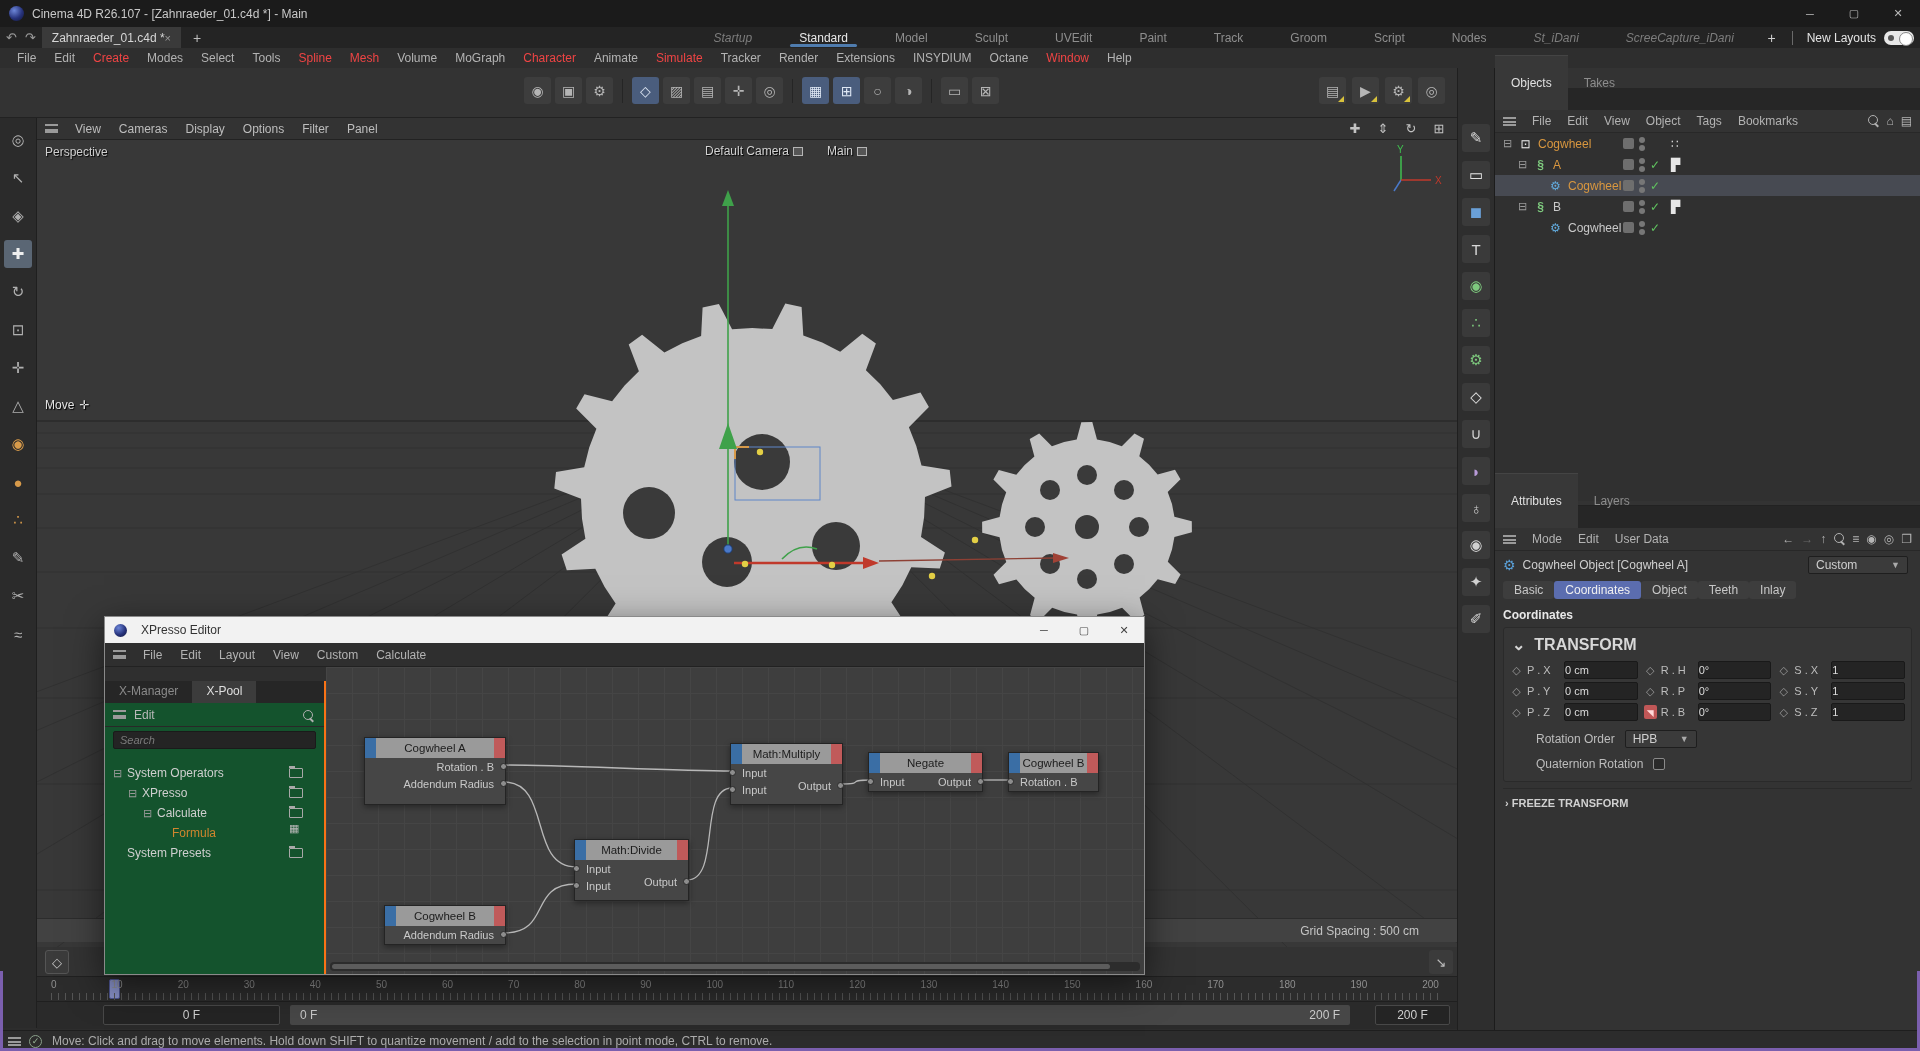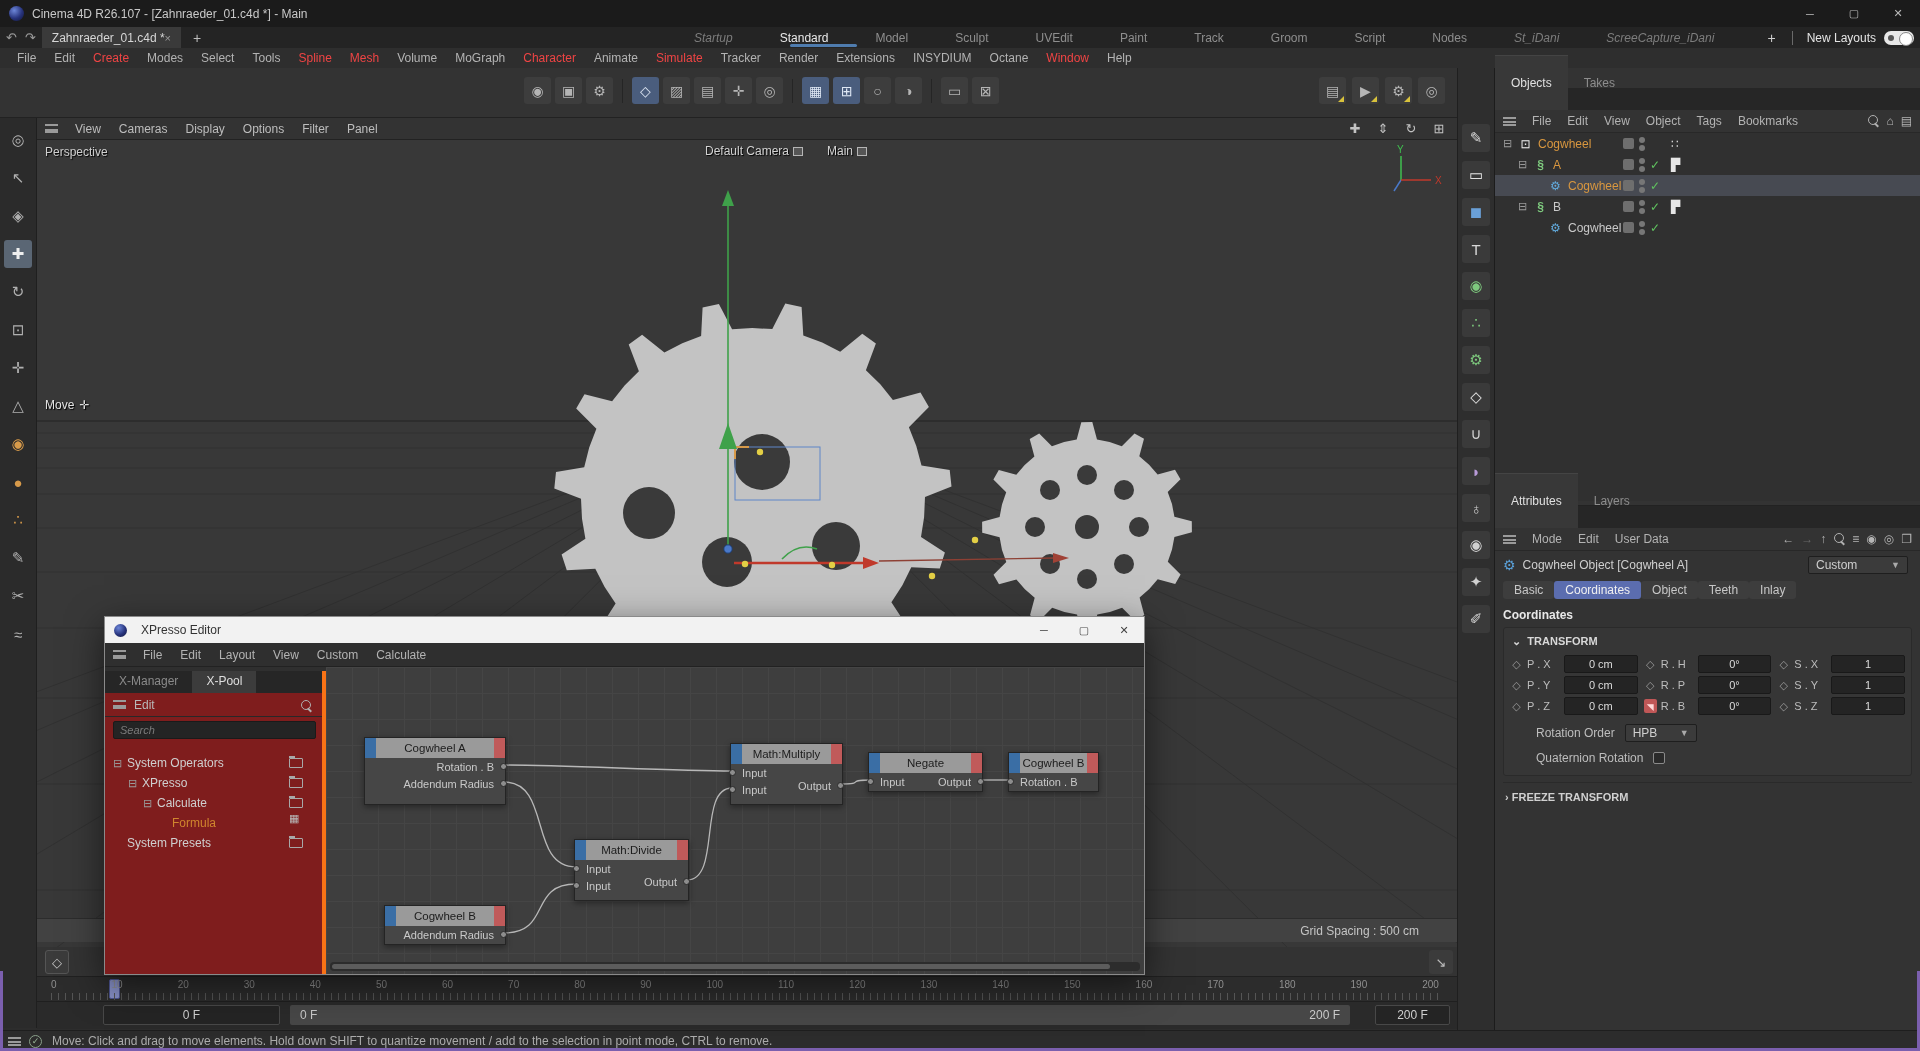--- a/index.html
+++ b/index.html
@@ -12,21 +12,21 @@
 .c4dlogo{width:15px;height:15px;border-radius:50%;margin:0 8px 0 9px;background:radial-gradient(circle at 35% 30%,#6c86d8 0%,#27337c 55%,#101433 100%)}
 .winbtns{margin-left:auto;display:flex}
 .winbtn{width:44px;height:27px;display:flex;align-items:center;justify-content:center;color:#bbb;font-size:11px}
 
 .tabrow{position:absolute;left:0;top:27px;width:1920px;height:21px;background:#242424;display:flex;align-items:stretch}
 .hist{display:flex;align-items:center;padding:0 6px;gap:8px;color:#9a9a9a;font-size:13px}
 .doctab{display:flex;align-items:center;gap:0;background:#3a3a3a;color:#d6d6d6;padding:0 10px;font-size:12px}
 .doctab .x{color:#9a9a9a;font-size:11px}
 .addtab{display:flex;align-items:center;padding:0 12px;color:#bdbdbd;font-size:14px}
 .layouts{position:absolute;left:690px;right:6px;top:0;height:21px;display:flex;align-items:center}
-.ltab{flex:1 1 auto;text-align:left;color:#8e8e8e;position:relative;padding:2px 4px;white-space:nowrap}
+.ltab{flex:1 1 auto;text-align:center;color:#8e8e8e;position:relative;padding:2px 4px;white-space:nowrap}
 .ltab.italic{font-style:italic;color:#7d7d7d}
 .ltab.active{color:#e8e8e8}
 .ltab.active::after{content:"";position:absolute;left:14px;right:14px;bottom:0;height:3px;background:#4f7cae;border-radius:2px}
 .lplus{color:#d0d0d0;font-size:14px;padding:0 10px}
 .lsep{width:1px;height:14px;background:#6a6a6a;margin:0 6px}
 .newlay{color:#e4e4e4;margin:0 8px;white-space:nowrap}
 .toggle{width:30px;height:14px;border-radius:8px;background:#e8e8e8;position:relative}
 .toggle::after{content:"";position:absolute;right:1px;top:1px;width:12px;height:12px;border-radius:50%;background:#fff;border:1px solid #888}
 .toggle::before{content:"";position:absolute;left:4px;top:4px;width:6px;height:6px;border-radius:50%;background:#555}
 
@@ -111,43 +111,43 @@
 .attrsec{position:absolute;left:0;top:437px;width:100%;bottom:0;background:#333;border-top:1px solid #222}
 .objrow{display:flex;align-items:center;height:27px;padding:0 8px;gap:7px;color:#cfcfcf}
 .bluegear{color:#5aa0d8;font-size:14px}
 .ddl{background:#3b3b3b;border:1px solid #1e1e1e;border-radius:2px;padding:1px 7px;display:flex;align-items:center;gap:10px;color:#cfcfcf}
 .ddl .ar{font-size:9px;color:#aaa}
 .sectabs{display:flex;padding:3px 8px}
 .stab{background:#3d3d3d;border-radius:3px;padding:2px 11px;color:#c7c7c7}
 .stab.active{background:#5b6daf;color:#f0f0f0}
 .secname{padding:6px 8px 3px;color:#e8e8e8;font-weight:bold}
 .trbox{margin:2px 8px;background:#363636;border:1px solid #2a2a2a;border-radius:3px;padding:4px 6px 10px}
-.trhead{color:#d8d8d8;font-weight:bold;font-size:11px;padding:3px 2px 7px}
+.trhead{color:#d8d8d8;font-weight:bold;font-size:16px;padding:3px 2px 7px}
 .trgrid{display:grid;grid-template-columns:1fr 1fr 1fr;gap:3px 6px}
 .tcell{display:flex;align-items:center;gap:4px}
 .kdot{width:13px;text-align:center}
 .kdot::before{content:"◇";color:#9a9a9a;font-size:11px}
 .tcell.red .kdot{background:#c05757;border-radius:2px}
 .tcell.red .kdot::before{content:"◥";color:#ffd9d9;font-size:9px}
 .klab{color:#bdbdbd;font-size:11px;white-space:nowrap;width:33px}
-.kval{flex:1;background:#242424;border:1px solid #191919;border-radius:2px;color:#dcdcdc;text-align:center;padding:2px 0;font-size:11px}
+.kval{flex:1;background:#242424;border:1px solid #191919;border-radius:2px;color:#dcdcdc;text-align:left;padding:2px 0;font-size:11px}
 .rotrow{display:flex;align-items:center;gap:10px;padding:9px 2px 0 26px;color:#bdbdbd}
 .freeze{margin:6px 8px;border-top:1px solid #2a2a2a;padding:8px 2px 0;color:#d0d0d0;font-weight:bold;font-size:11px}
 .cbx{width:12px;height:12px;border:1px solid #8a8a8a;background:#2a2a2a;border-radius:2px}
 .lens{position:relative;width:12px;height:12px;flex:none;display:inline-block}
 .lens::before{content:"";position:absolute;left:1px;top:1px;width:8px;height:8px;border:1.5px solid #b0b0b0;border-radius:50%}
 .lens::after{content:"";position:absolute;right:0px;bottom:0px;width:5px;height:2px;background:#b0b0b0;transform:rotate(45deg)}
 
 .xwin{position:absolute;left:104px;top:616px;width:1041px;height:359px;background:#2f2f2f;border:1px solid #8a8a8a;box-shadow:0 10px 34px rgba(0,0,0,.55);z-index:30}
 .xtitlebar{height:26px;background:#f2f2f2;display:flex;align-items:center;color:#333}
 .xtitlebar .c4dlogo{width:13px;height:13px}
 .xwinbtns{margin-left:auto;display:flex}
 .xwb{width:40px;height:26px;display:flex;align-items:center;justify-content:center;color:#444;font-size:11px}
 .xmenubar{height:24px;background:#2f2f2f;border-bottom:1px solid #222;display:flex;align-items:center}
-.xleft{position:absolute;left:0;top:54px;width:221px;bottom:0;background:#7f1d1d;border-right:4px solid #f97316}
+.xleft{position:absolute;left:0;top:64px;width:221px;bottom:0;background:#14532d;border-right:2px solid #f97316}
 .xtabs{display:flex;height:22px;background:#262626}
 .xtab{padding:3px 14px;color:#8a8a8a}
 .xtab.active{background:#3c3c3c;color:#dedede}
 .xeditrow{display:flex;align-items:center;height:24px;border-bottom:1px solid #282828}
 .xeditrow .lens{margin-left:auto;margin-right:10px}
 .xsearch{margin:4px 8px;height:18px;width:203px;background:#242424;border:1px solid #1a1a1a;border-radius:2px;color:#cfcfcf;padding:0 6px;font-size:11px;font-family:"Liberation Sans",sans-serif}
 .xsearch::placeholder{color:#7b7b7b;font-style:italic}
 .xtree{padding-top:10px}
 .xrow{position:relative;display:flex;align-items:center;height:20px;color:#cfcfcf}
 .xrow .exp{margin-right:3px}

